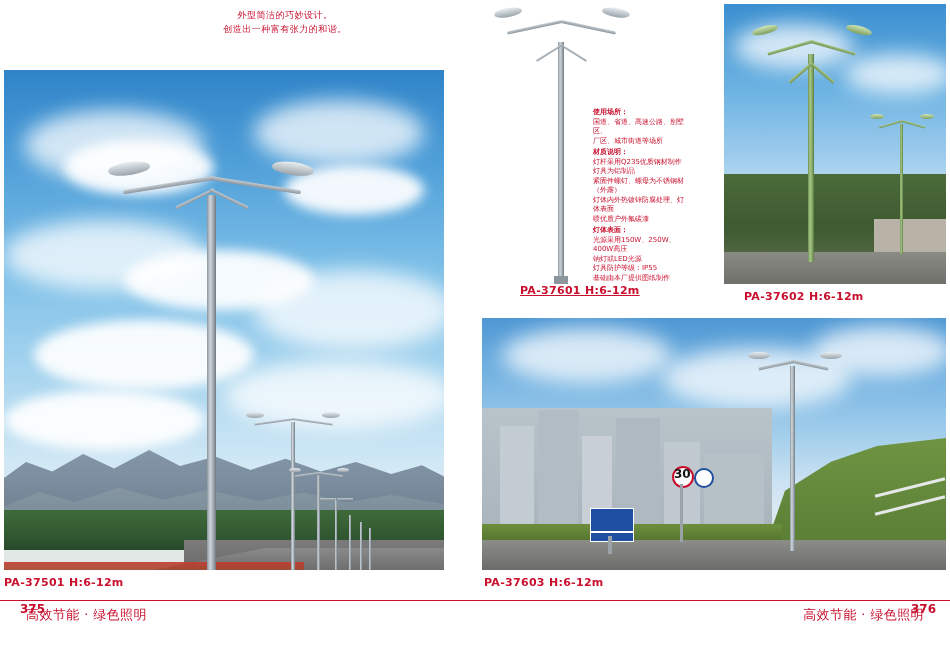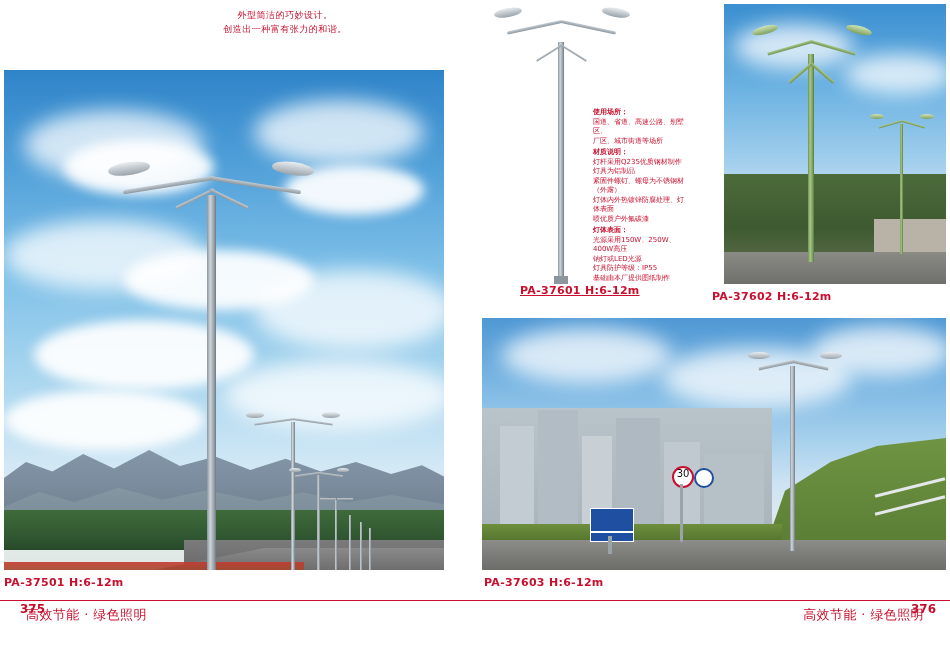--- a/index.html
+++ b/index.html
@@ -202,24 +202,23 @@
     position: absolute;
     background: #1f4fa0;
     border: 1px solid #ffffff;
   }
   .sign-round {
     position: absolute;
     border-radius: 50%;
     background: #ffffff;
     border: 2px solid #c8102e;
     color: #111;
-    font-size: 10px;
-    text-align: center;
+    font-size: 12px;
     line-height: 12px;
-    font-weight: normal;
+    font-weight: bold;
   }
 </style>
 </head>
 <body>
 
 <div class="page">
 
   <div class="poem">
     <div>外型简洁的巧妙设计。</div>
     <div>创造出一种富有张力的和谐。</div>
@@ -338,21 +337,21 @@
     </div>
 
     <div>
       <div class="pole green" style="left:176px; top:120px; width:3px; height:130px;"></div>
       <div class="arm green" style="left:154px; top:116px; width:24px; height:2px; transform:rotate(-16deg); transform-origin:right center;"></div>
       <div class="arm green" style="left:178px; top:116px; width:24px; height:2px; transform:rotate(16deg); transform-origin:left center;"></div>
       <div class="head green" style="left:146px; top:110px; width:14px; height:5px;"></div>
       <div class="head green" style="left:196px; top:110px; width:14px; height:5px;"></div>
     </div>
   </div>
-  <div class="caption" style="left:712px; top:290px;">PA-37602 H:6-12m</div>
+  <div class="caption" style="left:744px; top:290px;">PA-37602 H:6-12m</div>
 
   <div class="photo" id="photo4">
     <div class="sky-4"></div>
     <div class="cloud soft" style="left:20px;  top:10px; width:170px; height:55px;"></div>
     <div class="cloud soft" style="left:180px; top:30px; width:190px; height:60px;"></div>
     <div class="cloud soft" style="left:330px; top:8px;  width:140px; height:50px;"></div>
 
     <div class="p4-city"></div>
 
     <div style="position:absolute; left:18px;  top:108px; width:34px; height:122px; background:#c3ccd2;"></div>

